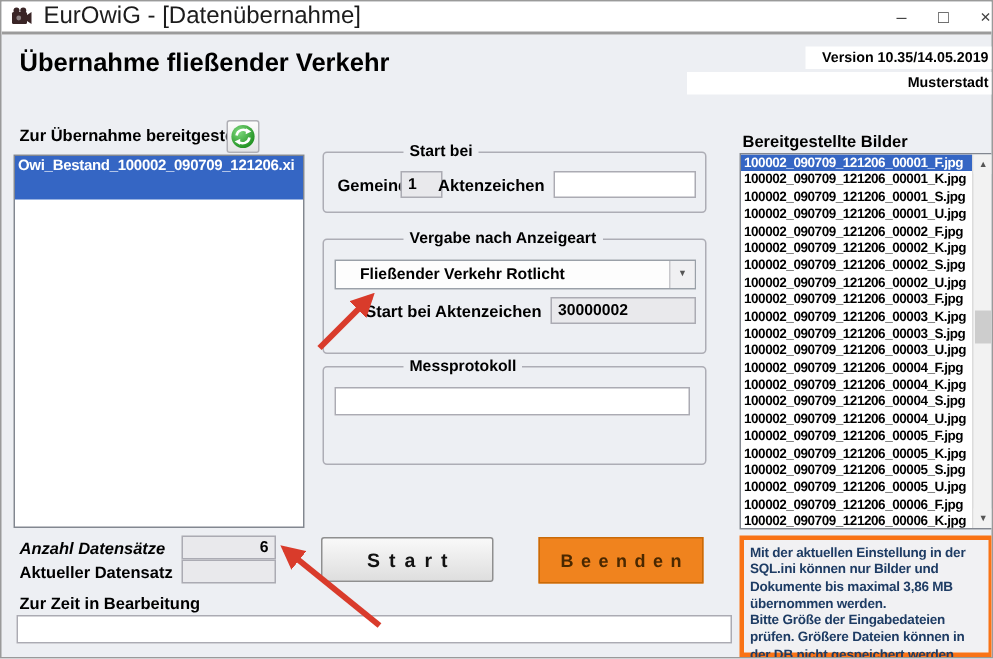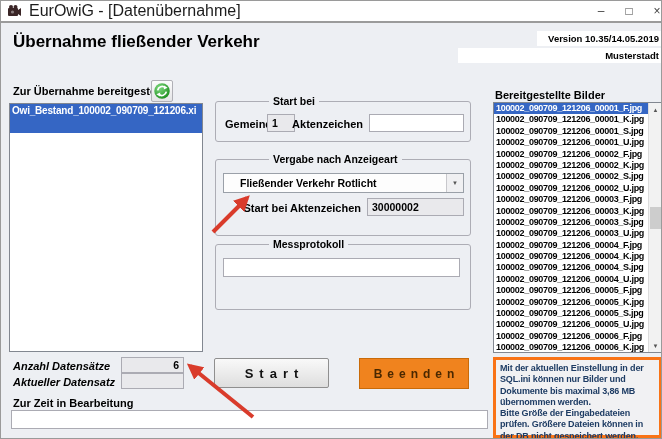--- a/index.html
+++ b/index.html
@@ -176,21 +176,21 @@
   <div class="info-box">Mit der aktuellen Einstellung in der
 SQL.ini können nur Bilder und
 Dokumente bis maximal 3,86 MB
 übernommen werden.
 Bitte Größe der Eingabedateien
 prüfen. Größere Dateien können in
 der DB nicht gespeichert werden.</div>
 
   <div class="lbl" style="left:12px; top:359px;font-style:italic;">Anzahl Datensätze</div>
   <input class="field gray right" style="left: 120px; top: 356px; width: 63px; height: 16px;" value="6">
-  <div class="lbl" style="left:12px; top:375px;font-style:italic;">Aktueller Datensatz</div>
+  <div class="lbl" style="left:12px; top:375px;">Aktueller Datensatz</div>
   <input class="field gray" style="left: 120px; top: 372px; width: 63px; height: 16px;" value="">
   <div class="lbl" style="left:12px; top:396px;">Zur Zeit in Bearbeitung</div>
   <input class="field" style="left: 10px; top: 409px; width: 477px; height: 19px;" value="">
 
   <button class="btn start-btn">Start</button>
   <button class="btn beenden-btn">Beenden</button>
 
   <svg class="arrows" width="662" height="439">
     <defs>
       <marker id="ah" markerWidth="4" markerHeight="4" refX="3" refY="2" orient="auto">

